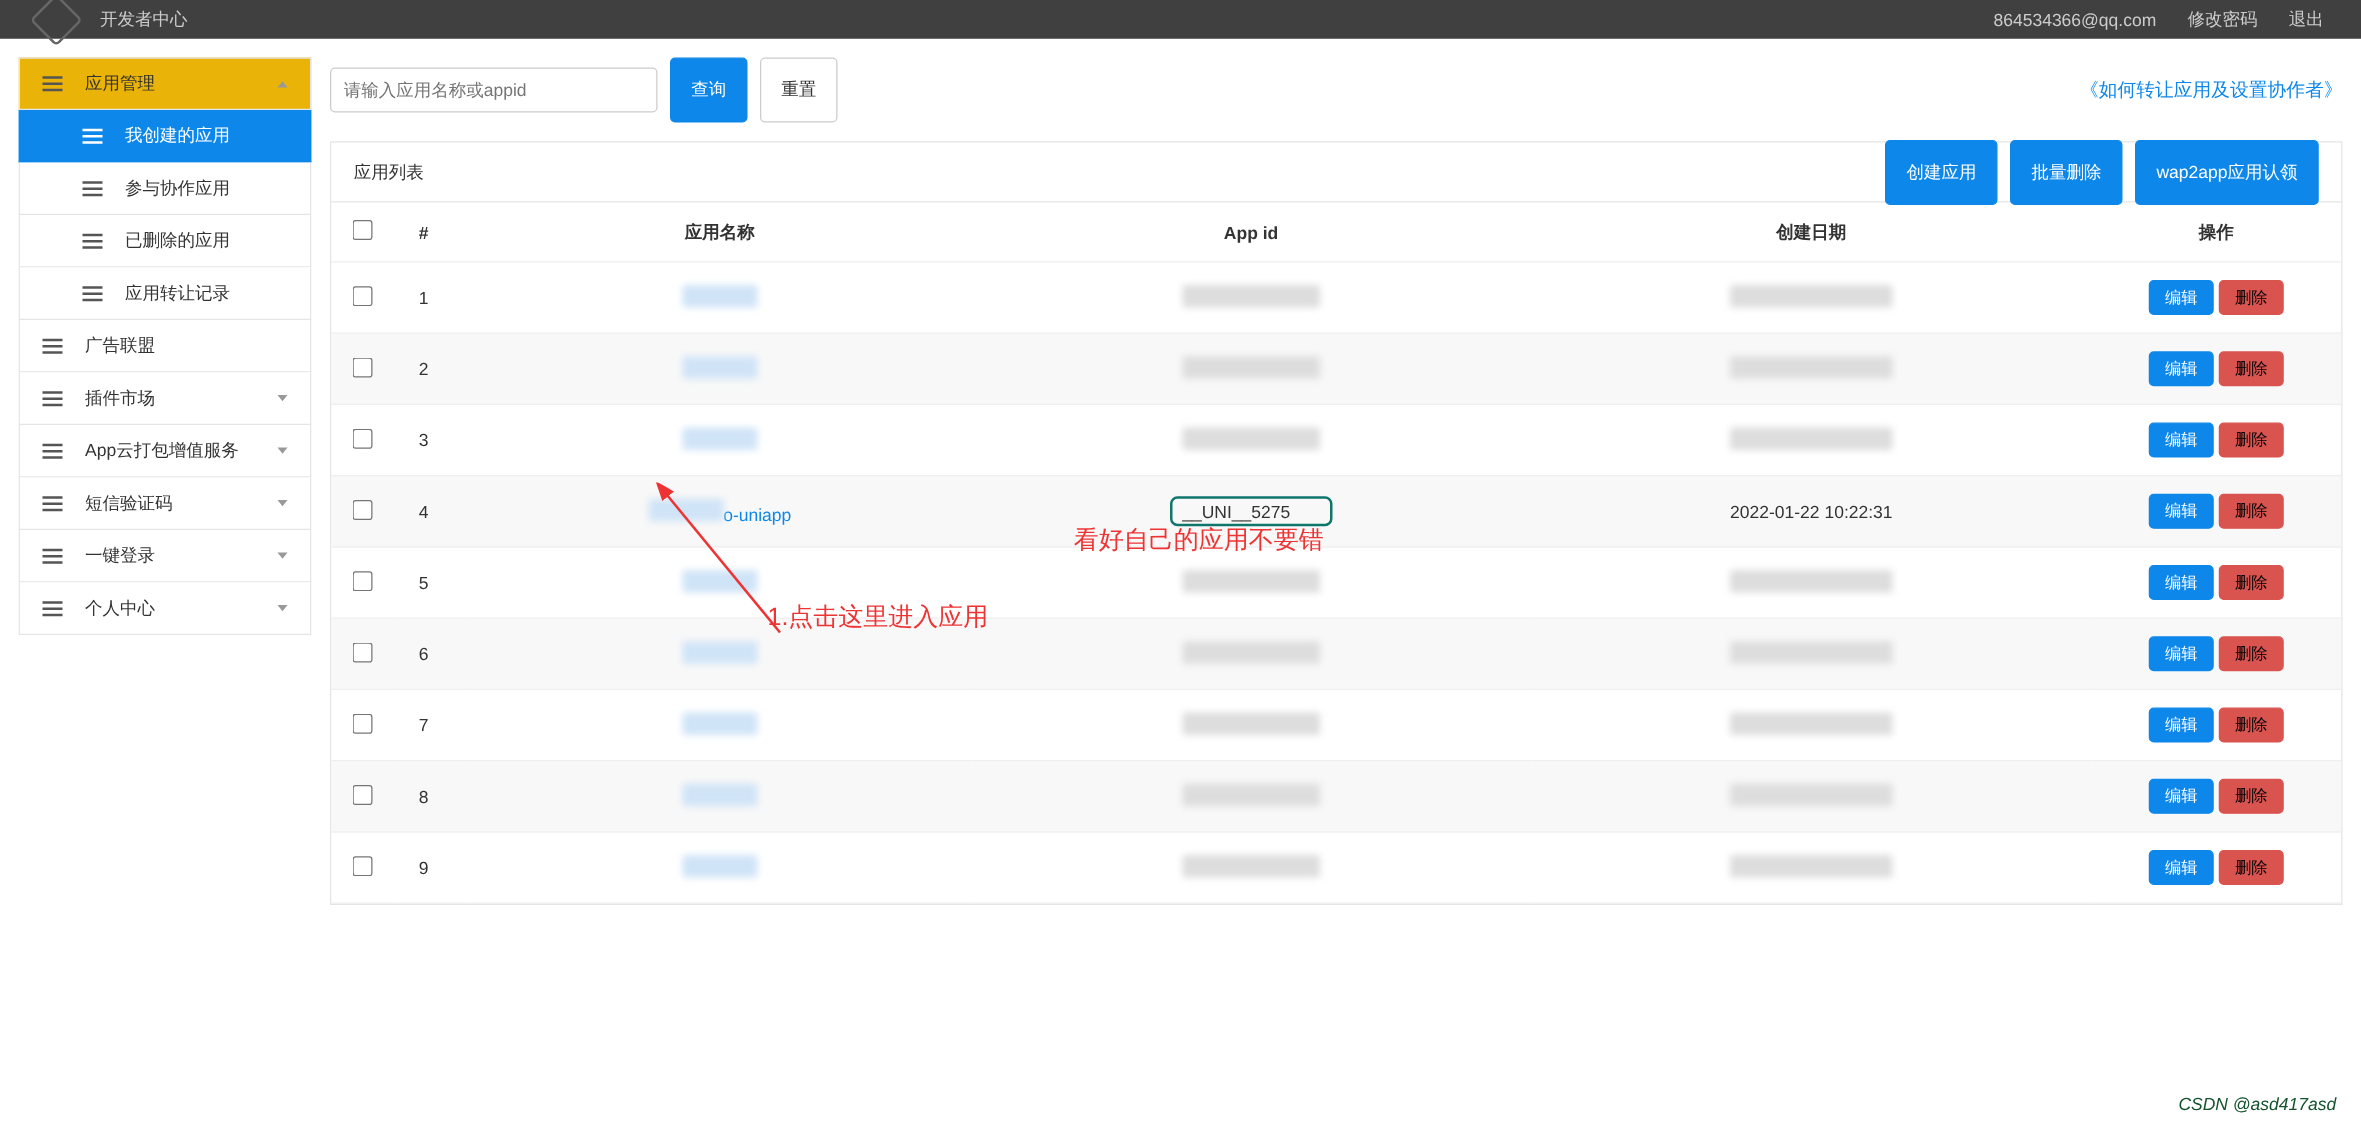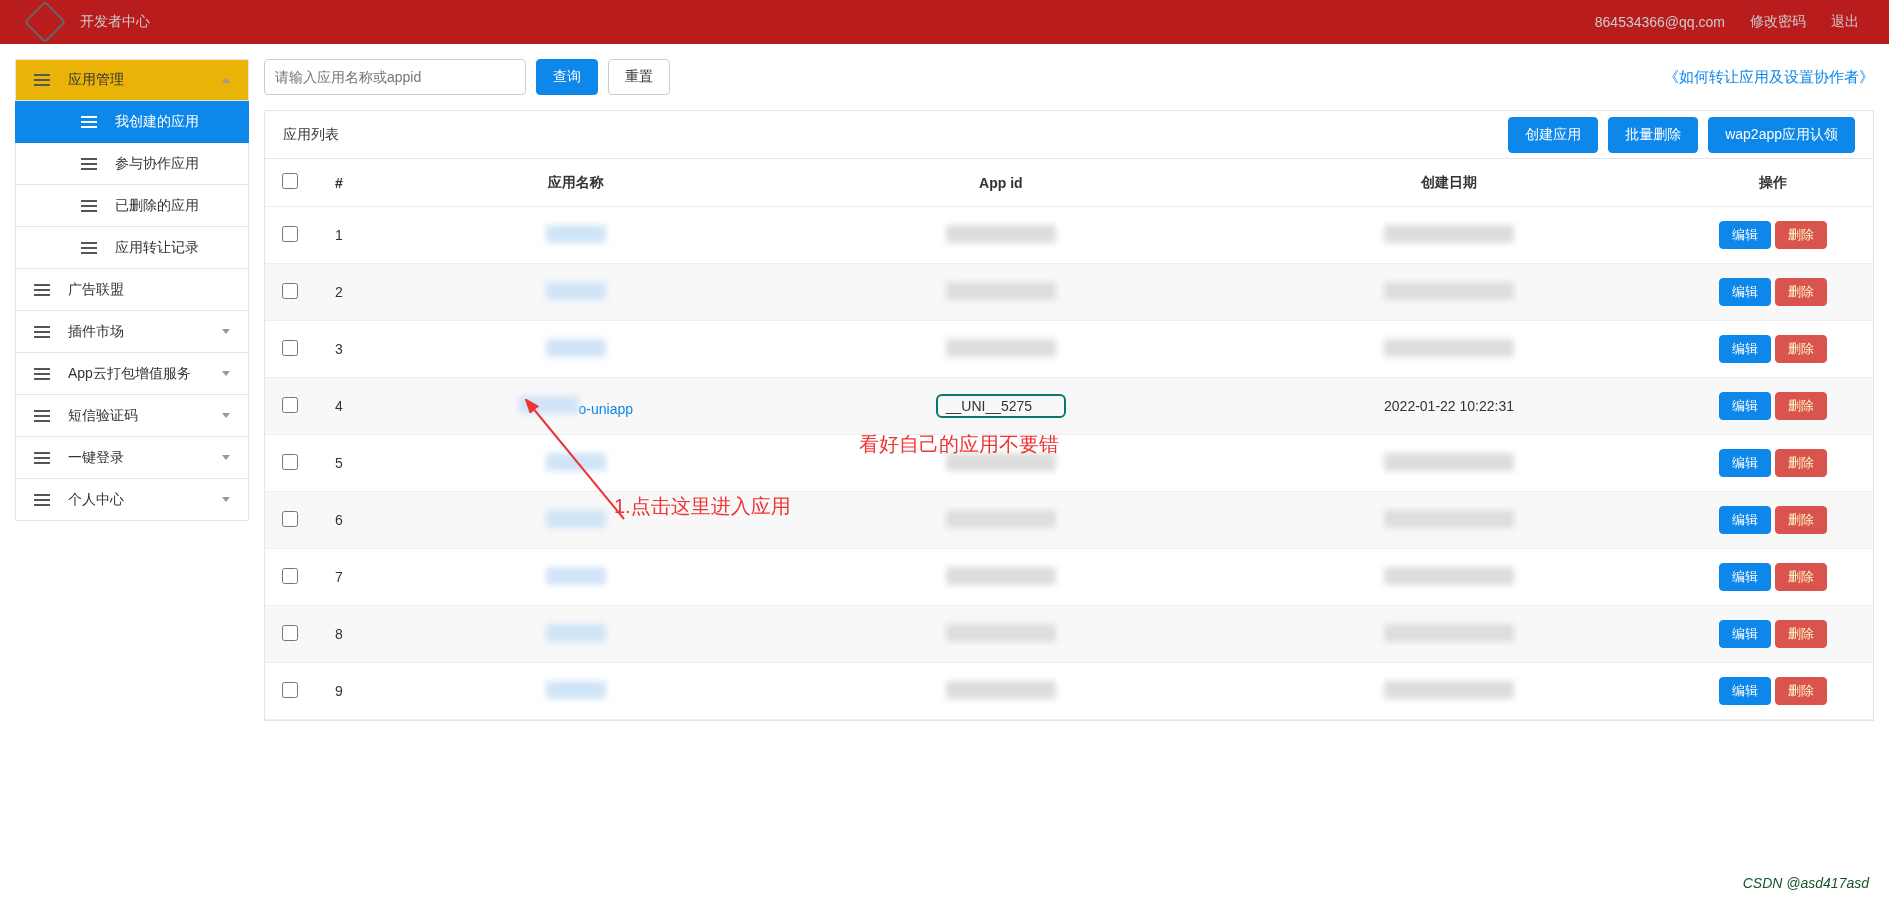--- a/index.html
+++ b/index.html
@@ -1,40 +1,40 @@
 <!DOCTYPE html>
 <html><head>
 <meta charset="utf-8">
 <style>
 *{box-sizing:border-box;margin:0;padding:0}
 body{font-family:"Helvetica Neue",Arial,"Microsoft YaHei",sans-serif;font-size:14px;color:#333;background:#fff}
-.topbar{height:44px;background:#b91c1c;display:flex;justify-content:space-between;align-items:center;padding:0 30px;color:#ccc}
+.topbar{height:31px;background:#404040;display:flex;justify-content:space-between;align-items:center;padding:0 30px;color:#ccc}
 .topbar-left{display:flex;align-items:center;gap:20px}
 .topbar-right{display:flex;align-items:center;gap:25px;font-size:14px}
 .topbar-right span{cursor:pointer}
 .logo-icon{width:30px;height:30px;border:2px solid #666;transform:rotate(45deg);border-radius:4px}
 .main-wrap{display:flex;padding:15px;gap:15px}
 .sidebar{width:234px;flex-shrink:0}
 .side-item{height:42px;display:flex;align-items:center;padding:0 18px;border:1px solid #e5e5e5;border-top:none;cursor:pointer;background:#fff;position:relative}
 .side-item:first-child{border-top:1px solid #e5e5e5}
 .side-item.header{background:#eab308;font-weight:400}
 .side-item.active{background:#0d87e9;color:#fff;border-color:#0d87e9}
-.side-item.sub{padding-left:65px}
+.side-item.sub{padding-left:50px}
 .side-icon{display:inline-flex;flex-direction:column;gap:3px;margin-right:18px}
 .side-icon span{display:block;width:16px;height:2px;background:#555}
 .side-item.active .side-icon span{background:#fff}
 .side-caret{margin-left:auto;width:0;height:0;border-left:4px solid transparent;border-right:4px solid transparent;border-bottom:5px solid #999}
 .side-caret.down{border-bottom:none;border-top:5px solid #999}
 .content{flex:1;min-width:0}
 .toolbar{display:flex;align-items:center;gap:10px;margin-bottom:15px}
 .search-input{width:262px;height:36px;padding:0 10px;border:1px solid #ccc;border-radius:4px;font-size:14px}
-.btn{height:36px;padding:0 16px;border-radius:4px;cursor:pointer;font-size:14px;display:inline-flex;align-items:center;justify-content:center;border:1px solid transparent}
+.btn{height:52px;padding:0 16px;border-radius:4px;cursor:pointer;font-size:14px;display:inline-flex;align-items:center;justify-content:center;border:1px solid transparent}
 .btn-primary{background:#0d87e9;color:#fff;border-color:#0d87e9}
 .btn-default{background:#fff;color:#333;border-color:#ccc}
-.btn-danger{background:#d9534f;color:#fef9c3;border-color:#d9534f}
+.btn-danger{background:#d9534f;color:#000000;border-color:#d9534f}
 .btn-sm{height:28px;padding:0 12px;font-size:13px}
 .link{color:#0d87e9;cursor:pointer;font-size:15px}
 .panel{border:1px solid #e5e5e5;background:#fff}
 .panel-head{height:48px;display:flex;align-items:center;justify-content:space-between;padding:0 18px;border-bottom:1px solid #e5e5e5}
 .panel-title{font-size:14px}
 .panel-actions{display:flex;gap:10px}
 table{width:100%;border-collapse:collapse}
 th,td{padding:14px 10px;text-align:center;border-bottom:1px solid #eee}
 th{font-weight:700}
 tbody tr:nth-child(even){background:#f8f8f8}

